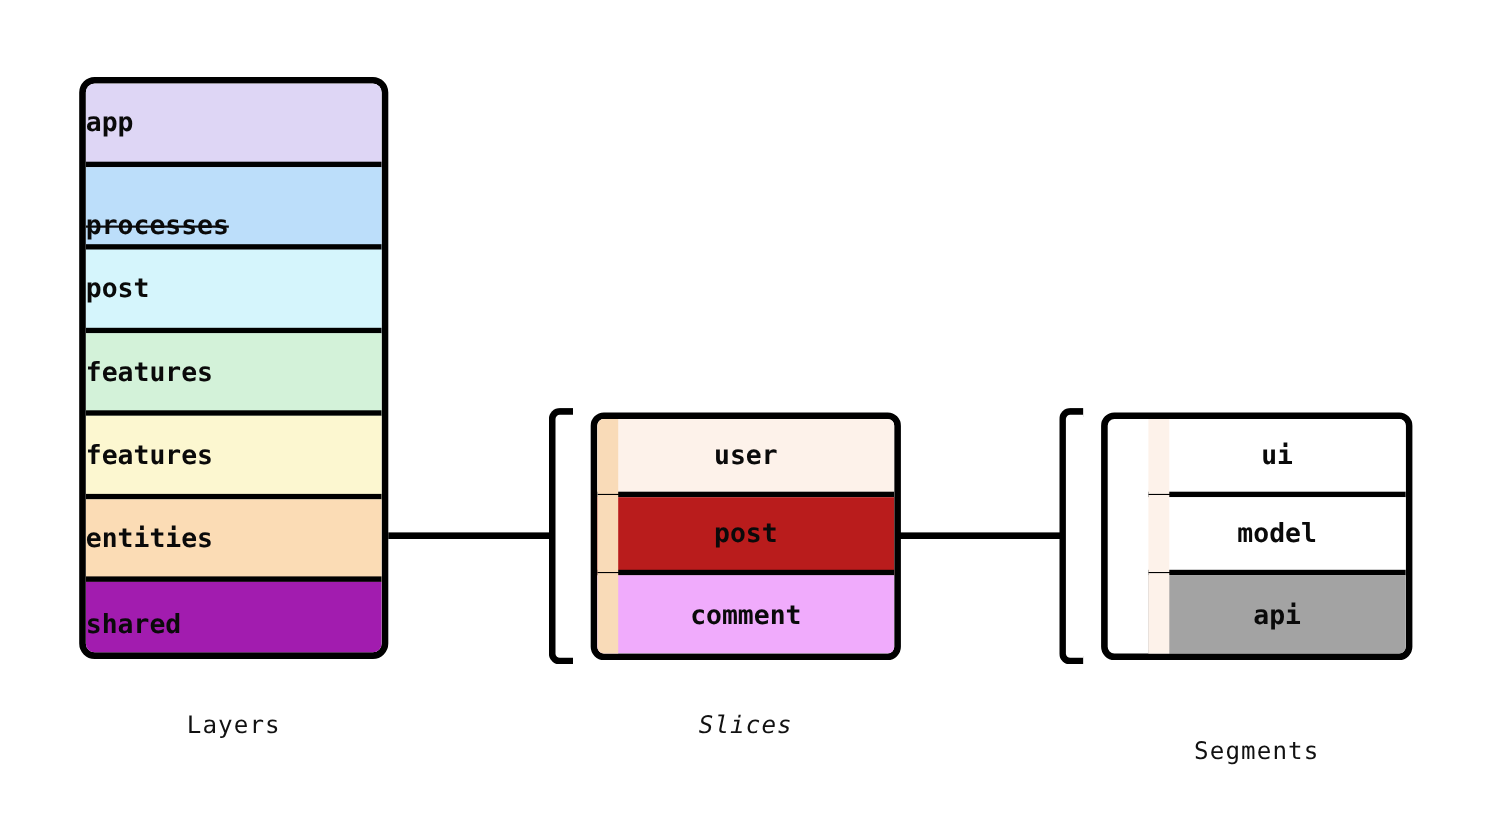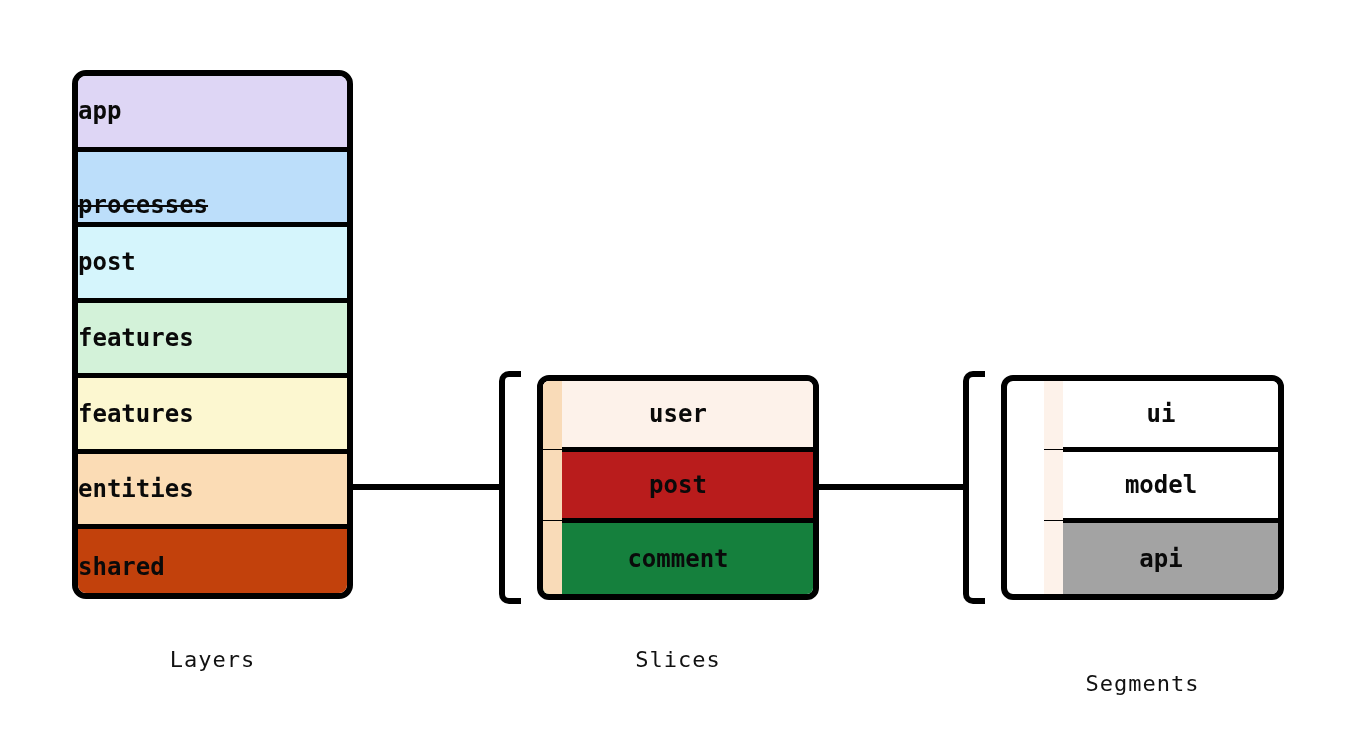--- a/index.html
+++ b/index.html
@@ -134,21 +134,21 @@
     align-items: center;
     justify-content: center;
     font-family: "DejaVu Sans Mono", monospace;
     font-size: 22px;
     font-weight: normal;
     color: #111111;
     letter-spacing: 1px;
     white-space: nowrap;
   }
   .cap-layers   { left: 72px;  width: 281px; }
-  .cap-slices   { left: 537px; width: 282px; }
+  .cap-slices   { left: 537px; width: 282px; font-style: italic; }
   .cap-segments { left: 1001px;width: 283px; margin-top: 24px; }
 </style>
 </head>
 <body>
 
 <div id="canvas">
 
   <div class="layers-box">
     <div class="layer-row" style="background-color: rgb(222, 214, 245);">
       <span class="layer-label">app</span>
@@ -161,39 +161,39 @@
     </div>
     <div class="layer-row" style="background-color: rgb(211, 242, 217);">
       <span class="layer-label">features</span>
     </div>
     <div class="layer-row" style="background-color: rgb(252, 247, 208);">
       <span class="layer-label">features</span>
     </div>
     <div class="layer-row" style="background-color: rgb(251, 220, 181);">
       <span class="layer-label">entities</span>
     </div>
-    <div class="layer-row" style="background-color: #c2410c;">
+    <div class="layer-row" style="background-color: #a21caf;">
       <span class="layer-label">shared</span>
     </div>
   </div>
 
   <div class="connector conn-1"></div>
 
   <div class="bracket bracket-1"></div>
 
   <div class="group-box slices-box">
     <div class="group-row" style="background-color: rgb(253, 242, 234);">
       <span class="row-stripe" style="background-color: rgb(249, 219, 184);"></span>
       <span class="group-label">user</span>
     </div>
     <div class="group-row" style="background-color: #b91c1c;">
       <span class="row-stripe" style="background-color: rgb(249, 219, 184);"></span>
       <span class="group-label">post</span>
     </div>
-    <div class="group-row" style="background-color: #15803d;">
+    <div class="group-row" style="background-color: #f0abfc;">
       <span class="row-stripe" style="background-color: rgb(249, 219, 184);"></span>
       <span class="group-label">comment</span>
     </div>
   </div>
 
   <div class="connector conn-2"></div>
 
   <div class="bracket bracket-2"></div>
 
   <div class="group-box segments-box">

